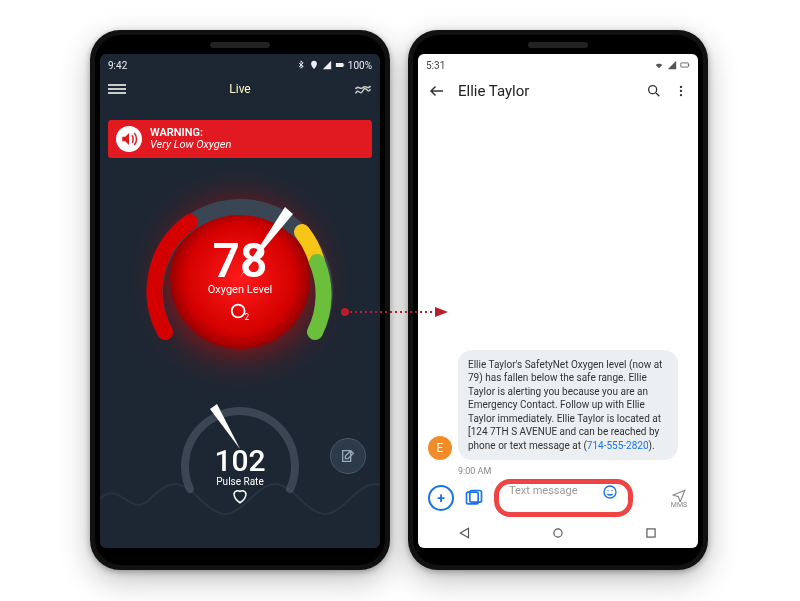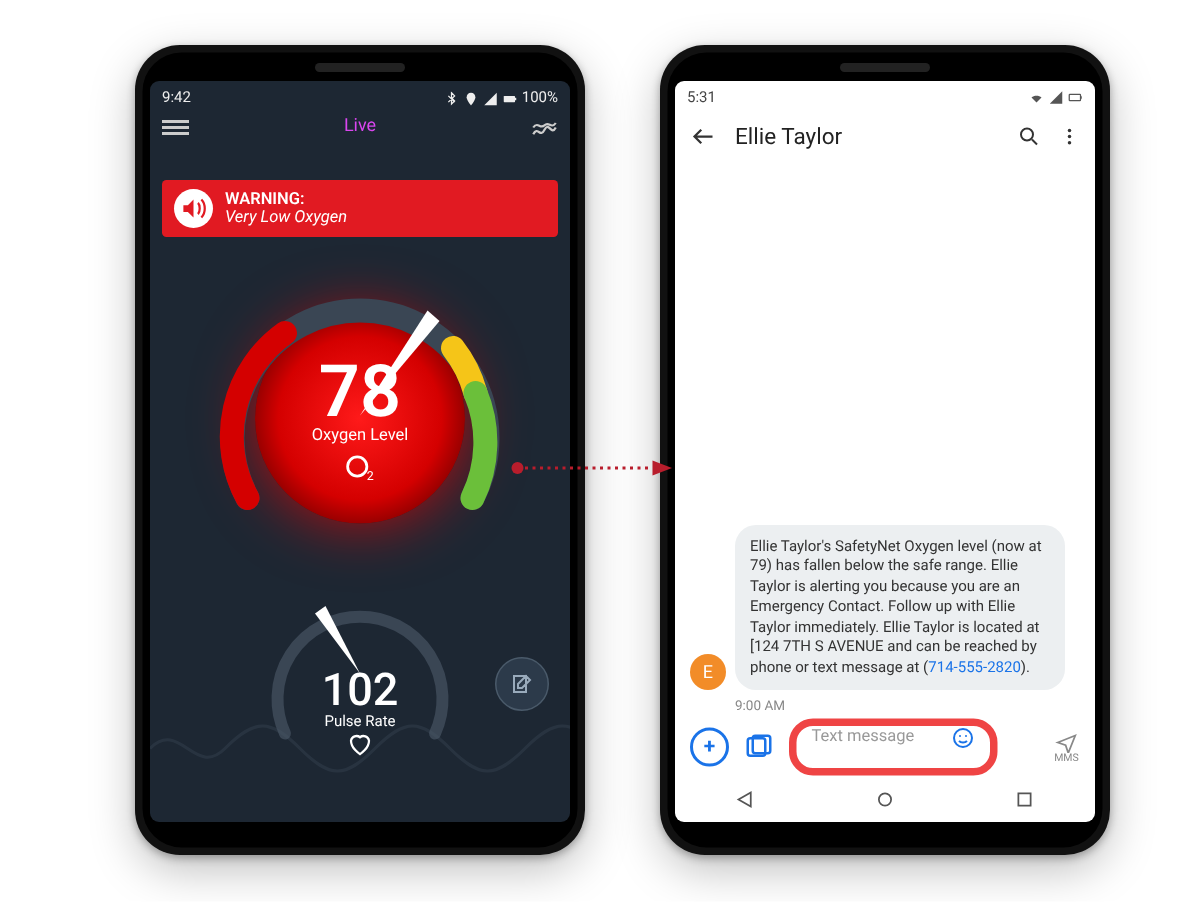--- a/index.html
+++ b/index.html
@@ -1,29 +1,29 @@
 <!DOCTYPE html>
 <html><head>
 <meta charset="utf-8">
 <style>
   html,body{margin:0;padding:0;width:800px;height:601px;background:#fff;font-family:-apple-system,BlinkMacSystemFont,"Segoe UI",Roboto,sans-serif;}
   .stage{position:relative;width:800px;height:601px;}
   
   .phone{position:absolute;top:30px;width:300px;height:540px;background:#111;border-radius:30px;box-shadow:0 10px 30px rgba(0,0,0,.25),0 2px 6px rgba(0,0,0,.3);}
   .phone-left{left:90px;}
-  .phone-right{left:440px;}
+  .phone-right{left:408px;}
   .bezel{position:absolute;inset:5px;border-radius:26px;background:#000;}
   .speaker{position:absolute;top:12px;left:50%;transform:translateX(-50%);width:60px;height:6px;background:#222;border-radius:3px;}
   .screen{position:absolute;top:24px;left:10px;right:10px;bottom:22px;border-radius:6px;overflow:hidden;}
   
   .app-dark{width:100%;height:100%;background:#1d2733;color:#fff;display:flex;flex-direction:column;position:relative;}
   .statusbar{height:22px;display:flex;align-items:center;justify-content:space-between;padding:0 8px;font-size:10px;color:#eee;}
-  .statusbar .icons{display:flex;gap:3px;align-items:flex-end;}
+  .statusbar .icons{display:flex;gap:3px;align-items:flex-start;}
   .statusbar svg{width:10px;height:10px;fill:#eee;}
-  .app-header{height:26px;display:flex;align-items:flex-start;padding:0 8px;color:#d946ef;font-size:12px;}
+  .app-header{height:26px;display:flex;align-items:center;padding:0 8px;color:#fef9c3;font-size:12px;}
   .app-header .title{flex:1;text-align:center;}
   .hamburger,.waves-icon{width:18px;height:18px;display:flex;flex-direction:column;justify-content:center;gap:2px;}
   .hamburger span{display:block;height:2px;background:#ccc;}
   .warning-banner{margin:18px 8px 6px 8px;height:38px;background:#e11a22;border-radius:3px;display:flex;align-items:center;gap:8px;padding:0 8px;}
   .warning-icon{width:26px;height:26px;border-radius:50%;background:#fff;display:flex;align-items:center;justify-content:center;}
   .warning-text{display:flex;flex-direction:column;line-height:1.1;}
   .warning-text .t1{font-size:11px;font-weight:600;}
   .warning-text .t2{font-size:11px;font-style:italic;}
   .gauge-wrap{position:relative;height:230px;display:flex;align-items:center;justify-content:center;}
   .gauge-svg{position:absolute;top:8px;}

